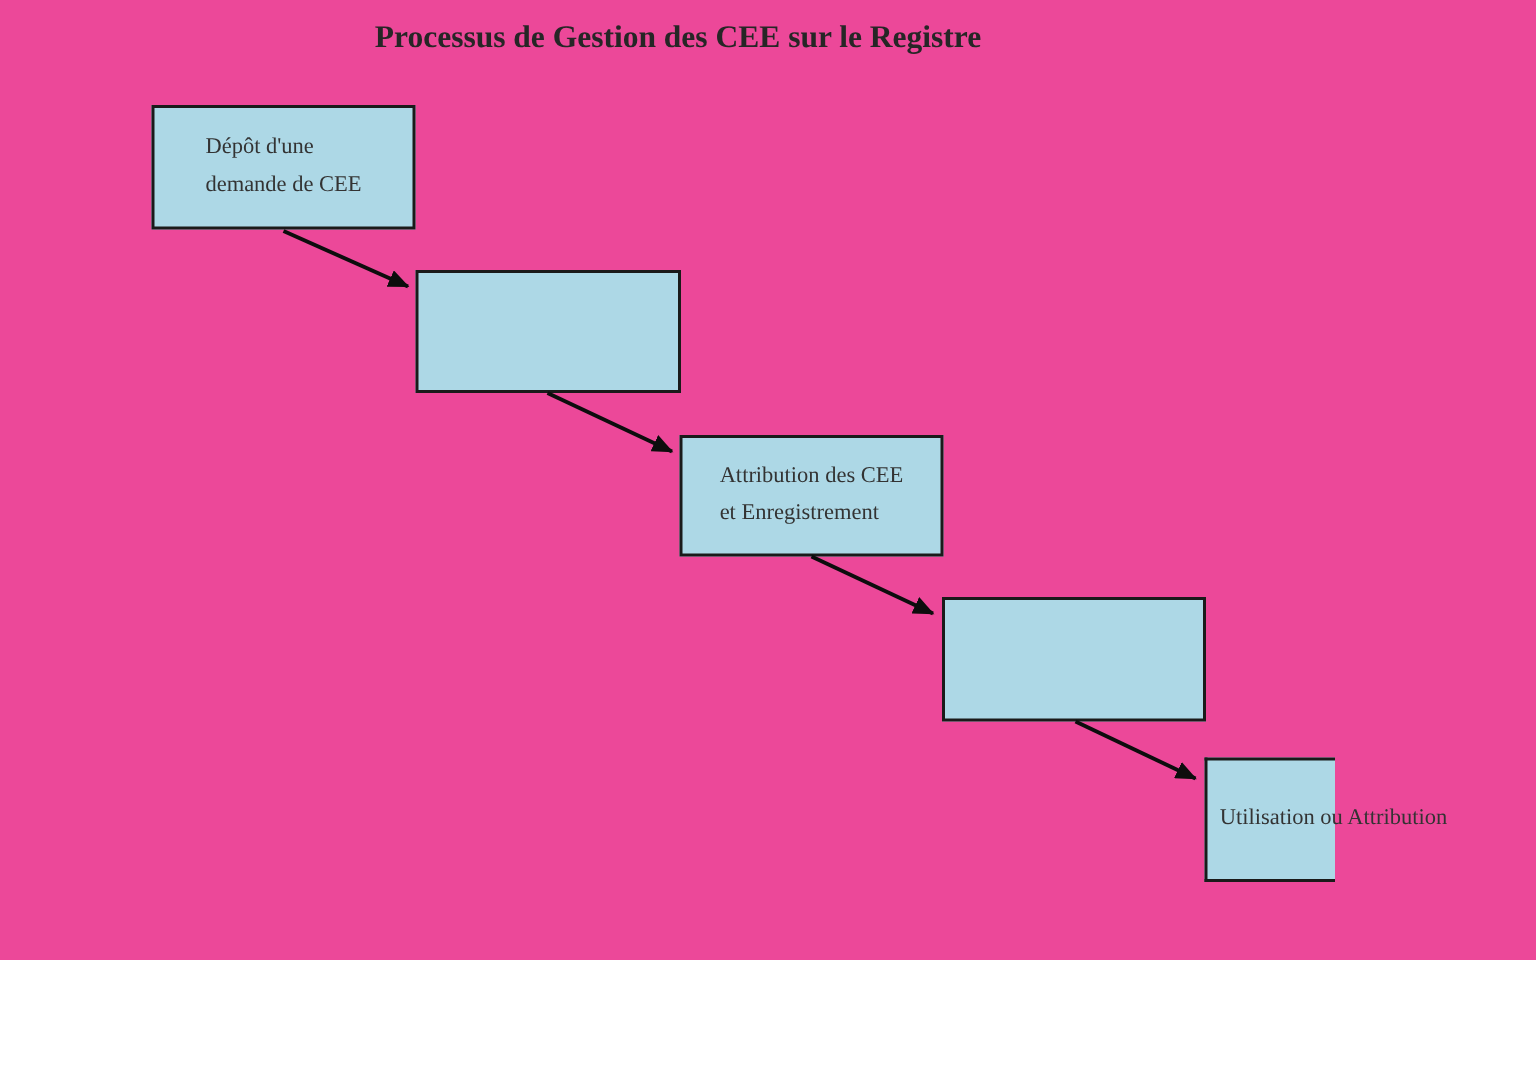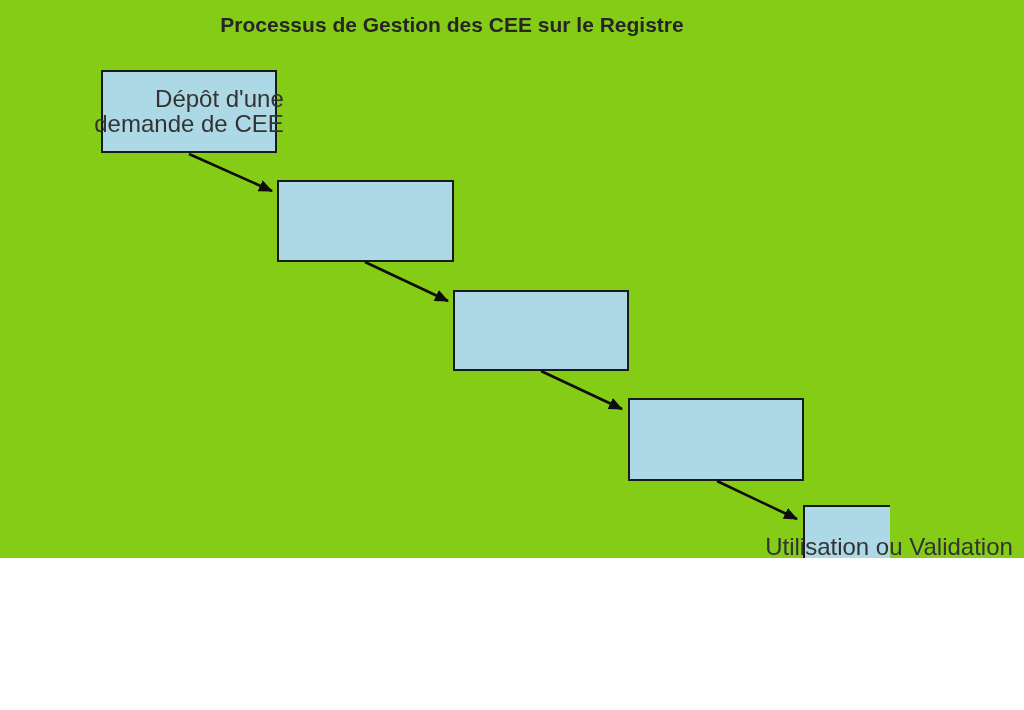--- a/index.html
+++ b/index.html
@@ -3,24 +3,24 @@
 <meta charset="utf-8">
 <style>
   html, body {
     margin: 0;
     padding: 0;
     background: #ffffff;
   }
   #canvas {
     position: relative;
     width: 1024px;
-    height: 558px;
-    background: #84cc16;
+    height: 640px;
+    background: #ec4899;
     overflow: hidden;
-    font-family: Liberation Sans, sans-serif;
+    font-family: Liberation Serif, serif;
   }
   .diagram-title {
     position: absolute;
     left: 452px;
     top: 25px;
     transform: translate(-50%, -50%);
     font-size: 21px;
     font-weight: bold;
     color: #262626;
     white-space: nowrap;
@@ -30,24 +30,24 @@
     background: #ADD8E6;
     border: 2px solid #1a1a1a;
     box-sizing: border-box;
   }
   .step-box.clipped {
     border-right: none;
   }
   .step-label {
     position: absolute;
     transform: translate(-50%, -50%);
-    font-size: 24px;
+    font-size: 15px;
     line-height: 25px;
     color: #333333;
-    text-align: right;
+    text-align: left;
     white-space: pre;
     z-index: 2;
   }
   .arrow-layer {
     position: absolute;
     left: 0;
     top: 0;
     width: 1024px;
     height: 710px;
     z-index: 1;
@@ -73,19 +73,21 @@
     <line x1="717" y1="481" x2="797" y2="519" stroke="#0d0d0d" stroke-width="2.6" marker-end="url(#arrowhead)"></line>
   </svg>
 
   <div class="step-box" style="left:101px; top:70px; width:176px; height:83px;"></div>
   <div class="step-label" style="left:189px; top:111px;">Dépôt d'une
 demande de CEE</div>
 
   <div class="step-box" style="left:277px; top:180px; width:177px; height:82px;"></div>
 
   <div class="step-box" style="left:453px; top:290px; width:176px; height:81px;"></div>
+  <div class="step-label" style="left:541px; top:330px;">Attribution des CEE
+et Enregistrement</div>
 
   <div class="step-box" style="left:628px; top:398px; width:176px; height:83px;"></div>
 
   <div class="step-box clipped" style="left:803px; top:505px; width:87px; height:83px;"></div>
-  <div class="step-label" style="left:889px; top:546px;">Utilisation ou Validation</div>
+  <div class="step-label" style="left:889px; top:546px;">Utilisation ou Attribution</div>
 
 </div>
 
 </body></html>

